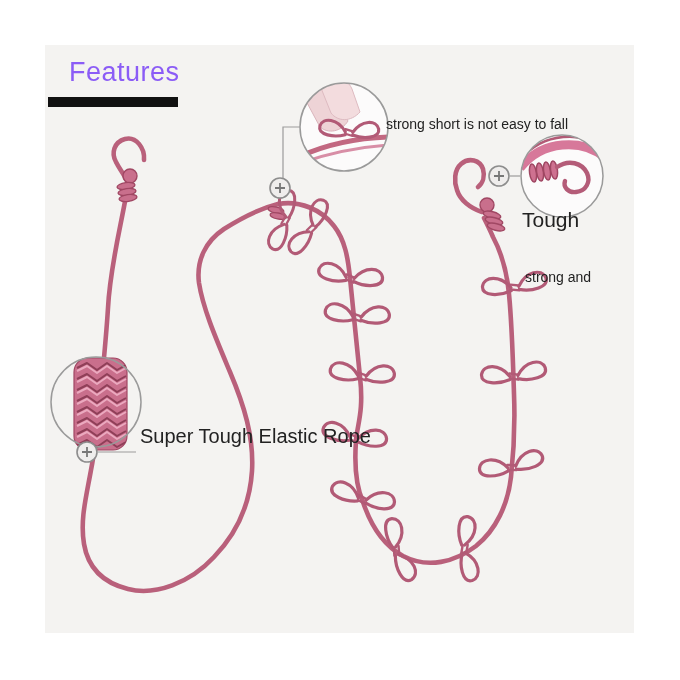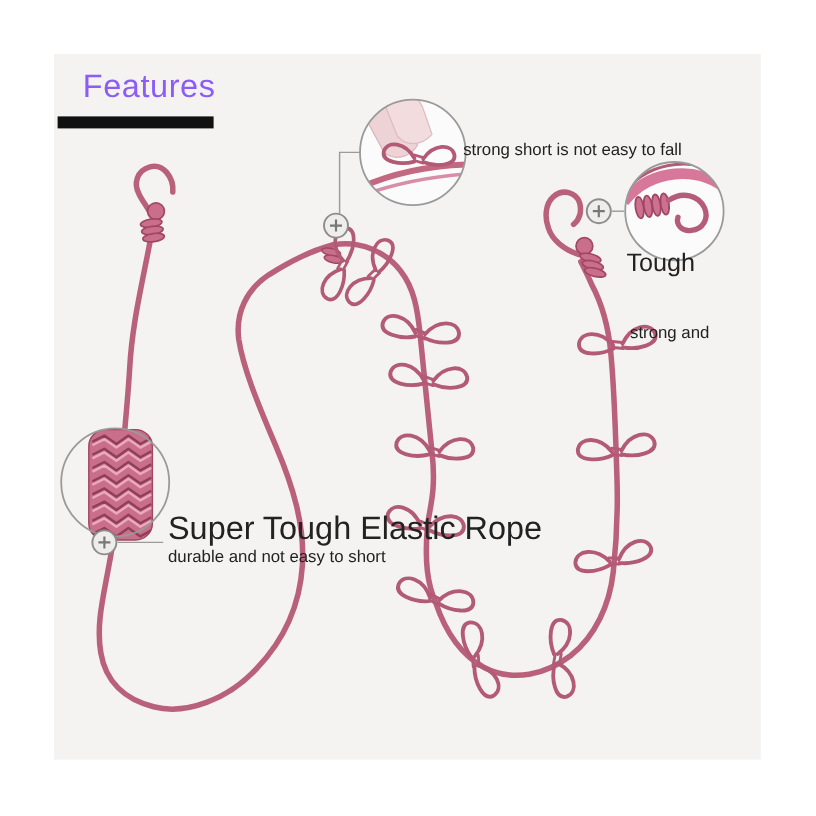--- a/index.html
+++ b/index.html
@@ -9,21 +9,21 @@
   .svg-layer{position:absolute;left:0;top:0;width:680px;height:680px;}
   .txt{position:absolute;color:#222;white-space:nowrap;}
   .features-title{left:69px;top:57px;font-size:27px;color:#8b5cf6;letter-spacing:0.5px;}
   .features-bar{position:absolute;left:48px;top:97px;width:130px;height:10px;background:#111;}
   .ann-title{font-size:19px;color:#1f1f1f;}
   .stretch-title{left:387px;top:88px;}
   .stretch-desc{left:386px;top:116px;font-size:14px;}
   .hook-title{left:522px;top:208px;font-size:21px;}
   .hook-desc1{left:525px;top:240px;font-size:14px;margin-top:29px;}
   .hook-desc2{left:525px;top:259px;font-size:14px;}
-  .rope-title{left:140px;top:425px;font-size:27px;}
+  .rope-title{left:140px;top:425px;font-size:20px;}
   .rope-desc{left:140px;top:455px;font-size:14px;}
 </style>
 </head>
 <body>
 
 <div class="stage">
 
   <div class="photo-bg"></div>
 
   <svg class="svg-layer" viewBox="0 0 680 680">
@@ -166,15 +166,14 @@
 
   <div class="txt features-title">Features</div>
   <div class="features-bar"></div>
 
   <div class="txt stretch-desc">strong short is not easy to fall</div>
 
   <div class="txt hook-title">Tough</div>
   <div class="txt hook-desc1">strong and</div>
 
   <div class="txt rope-title">Super Tough Elastic Rope</div>
-  <div class="txt rope-desc">durable and not easy to short</div>
 
 </div>
 
 </body></html>

